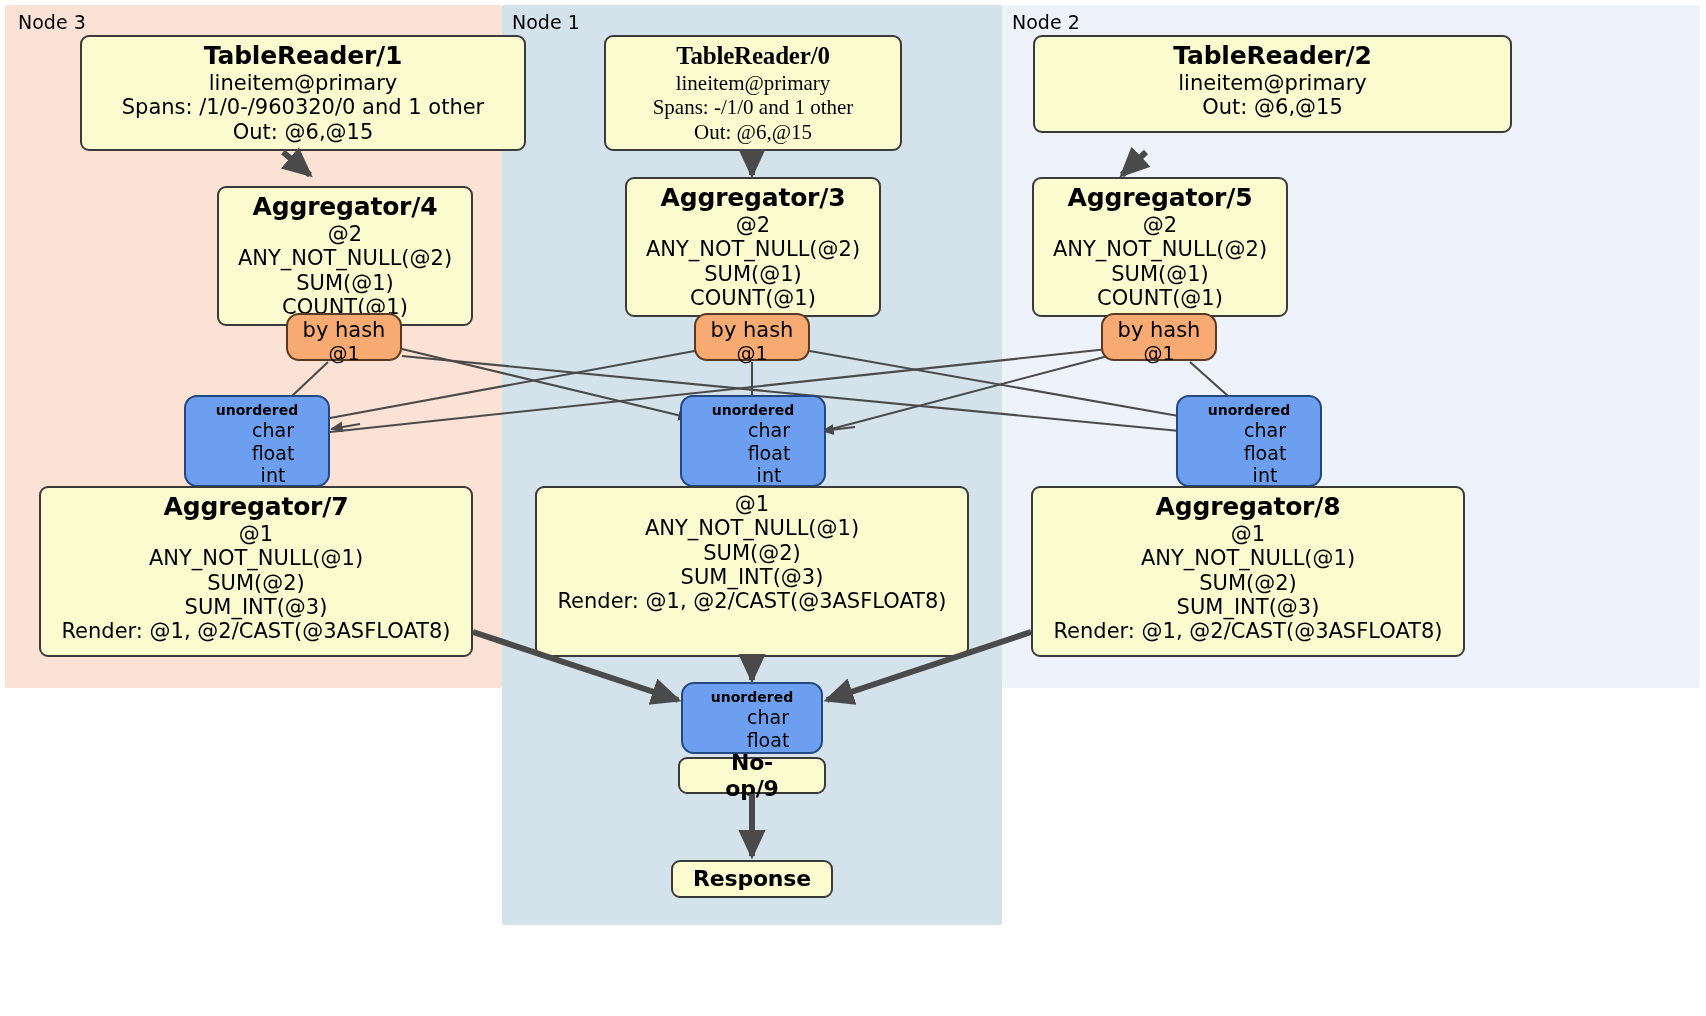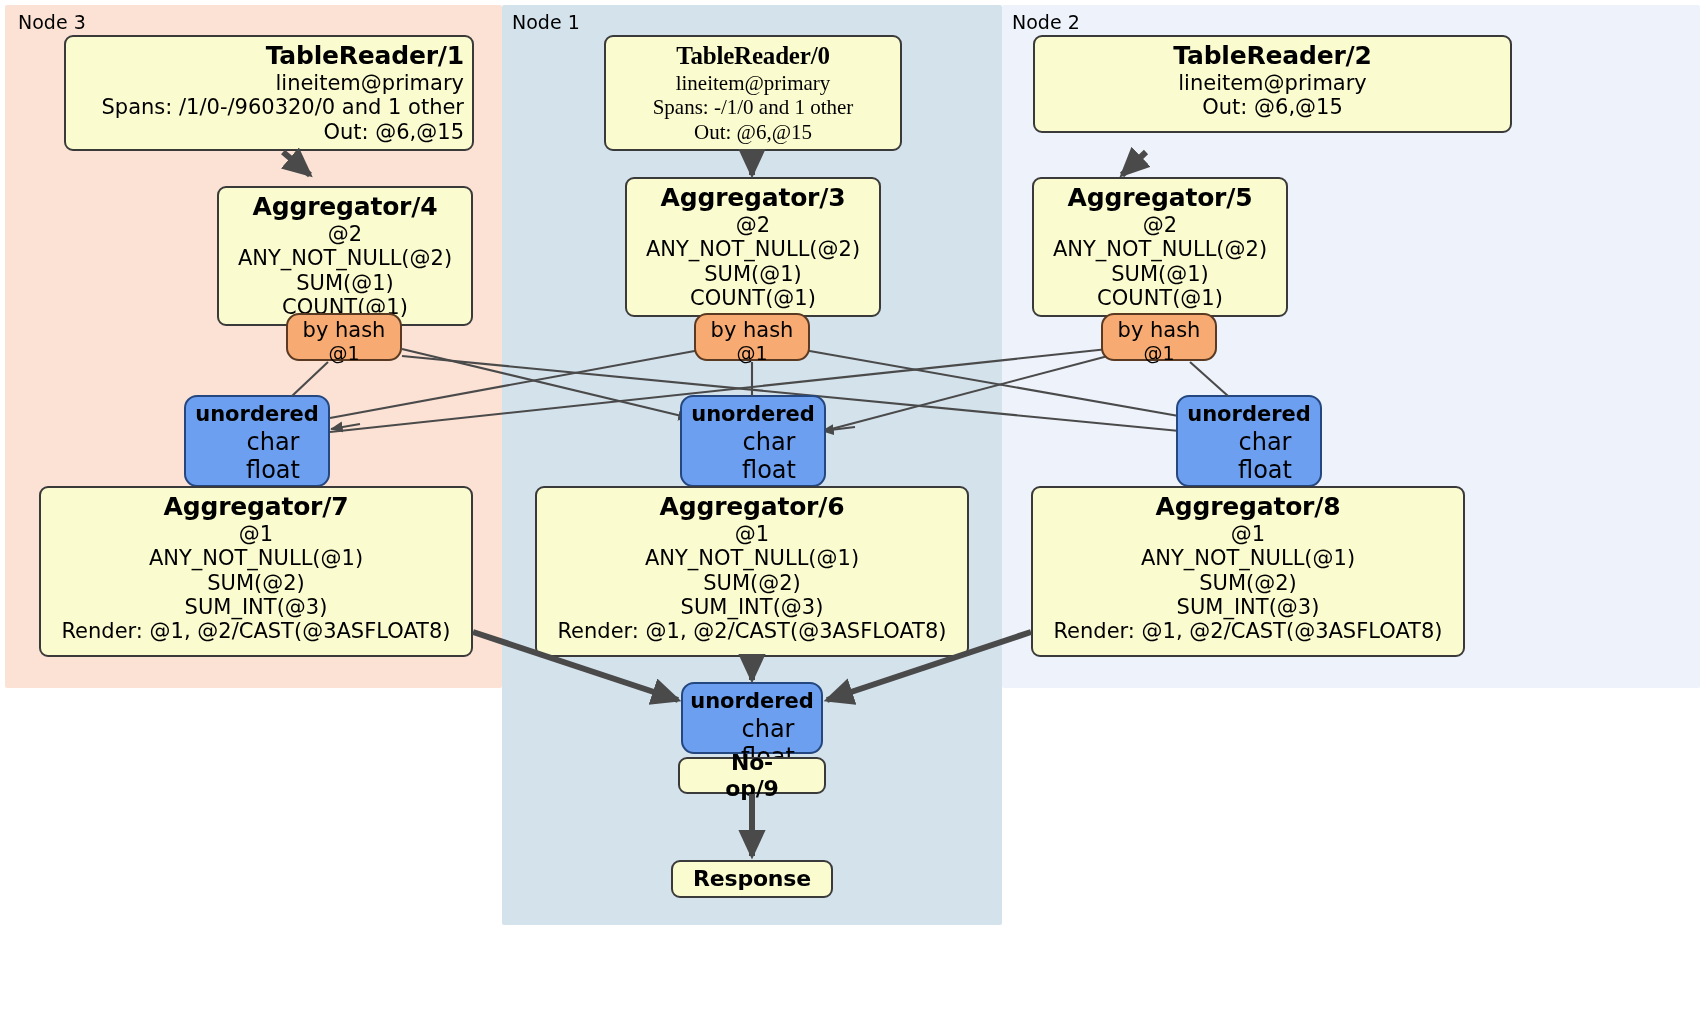--- a/index.html
+++ b/index.html
@@ -74,22 +74,22 @@
     position:absolute;
     box-sizing:border-box;
     background:#6d9ff0;
     border:2px solid #24477f;
     border-radius:13px;
     text-align:center;
     color:#000;
     line-height:1.17;
     padding-top:5px;
   }
-  .receiver .title{display:block;font-weight:bold;font-size:21px;margin-bottom:1px;}
-  .receiver .line{display:block;font-size:24px;padding-left:32px;}
+  .receiver .title{display:block;font-weight:bold;font-size:14px;margin-bottom:1px;}
+  .receiver .line{display:block;font-size:19px;padding-left:32px;}
 
   
   #edges{position:absolute;left:0;top:0;width:1706px;height:1016px;pointer-events:none;}
   #edges-back{position:absolute;left:0;top:0;width:1706px;height:1016px;pointer-events:none;}
 </style>
 </head>
 <body>
 
 <div id="canvas">
 
@@ -125,21 +125,21 @@
       <line x1="1108" y1="349" x2="330" y2="432"></line>
       <line x1="1108" y1="356" x2="820" y2="432"></line>
     </g>
 
     <g stroke="#4a4a4a" stroke-width="2.1" fill="none">
       <line x1="360" y1="424" x2="331" y2="429" marker-end="url(#ah-mid)"></line>
       <line x1="855" y1="427" x2="822" y2="431" marker-end="url(#ah-mid)"></line>
     </g>
   </svg>
 
-  <div class="proc" style="left:64px;top:35px;width:410px;height:116px;text-align:right;">
+  <div class="proc" style="left:80px;top:35px;width:446px;height:116px;">
     <span class="title">TableReader/1</span>
     <span class="line">lineitem@primary</span>
     <span class="line">Spans: /1/0-/960320/0 and 1 other</span>
     <span class="line">Out: @6,@15</span>
   </div>
 
   <div class="proc" style="left:217px;top:186px;width:256px;height:140px;">
     <span class="title">Aggregator/4</span>
     <span class="line">@2</span>
     <span class="line">ANY_NOT_NULL(@2)</span>
@@ -189,21 +189,20 @@
   </div>
 
   <div class="receiver" style="left:680px;top:395px;width:146px;height:92px;">
     <span class="title">unordered</span>
     <span class="line">char</span>
     <span class="line">float</span>
     <span class="line">int</span>
   </div>
 
   <div class="proc" style="left:535px;top:486px;width:434px;height:171px;">
-    <span class="title">Aggregator/6</span>
     <span class="line">@1</span>
     <span class="line">ANY_NOT_NULL(@1)</span>
     <span class="line">SUM(@2)</span>
     <span class="line">SUM_INT(@3)</span>
     <span class="line">Render: @1, @2/CAST(@3ASFLOAT8)</span>
   </div>
 
   <div class="receiver" style="left:681px;top:682px;width:142px;height:72px;">
     <span class="title">unordered</span>
     <span class="line">char</span>

